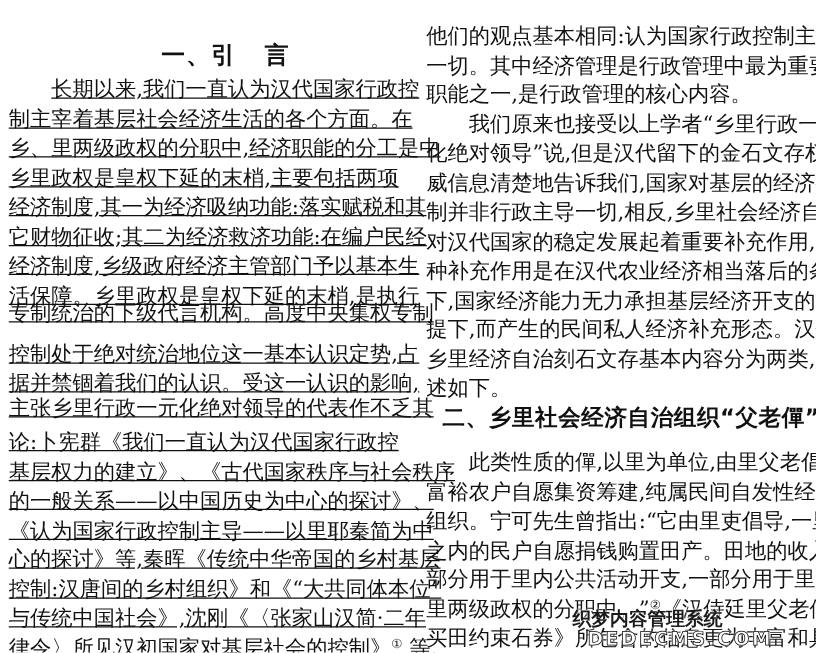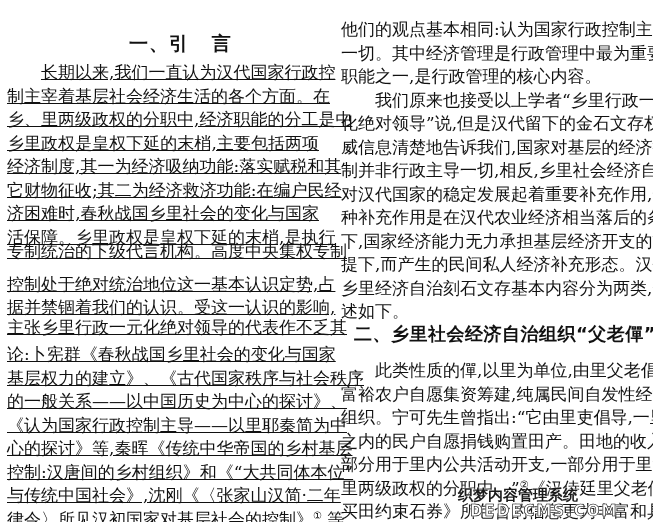--- a/index.html
+++ b/index.html
@@ -34,27 +34,27 @@
 
   <div class="col col-left">
     <div class="heading h1">一、引   言</div>
 
     <div class="line indent" style="top:61px">长期以来,我们一直认为汉代国家行政控</div>
     <div class="line" style="top:84.5px">制主宰着基层社会经济生活的各个方面。在</div>
     <div class="line" style="top:108px">乡、里两级政权的分职中,经济职能的分工是中</div>
     <div class="line" style="top:131.5px">乡里政权是皇权下延的末梢,主要包括两项</div>
     <div class="line" style="top:155px">经济制度,其一为经济吸纳功能:落实赋税和其</div>
     <div class="line" style="top:178.5px">它财物征收;其二为经济救济功能:在编户民经</div>
-    <div class="line" style="top:202px">济困难时,春秋战国乡里社会的变化与国家</div>
+    <div class="line" style="top:202px">经济制度,乡级政府经济主管部门予以基本生</div>
     <div class="line" style="top:225.5px">活保障。乡里政权是皇权下延的末梢,是执行</div>
     <div class="line" style="top:240px">专制统治的下级代言机构。高度中央集权专制</div>
     <div class="line" style="top:272.5px">控制处于绝对统治地位这一基本认识定势,占</div>
     <div class="line" style="top:296px">据并禁锢着我们的认识。受这一认识的影响,</div>
     <div class="line" style="top:316px">主张乡里行政一元化绝对领导的代表作不乏其</div>
-    <div class="line" style="top:343px">论:卜宪群《春秋战国乡里社会的变化与国家</div>
+    <div class="line" style="top:343px">论:卜宪群《我们一直认为汉代国家行政控</div>
     <div class="line" style="top:366.5px">基层权力的建立》、《古代国家秩序与社会秩序</div>
     <div class="line" style="top:390px">的一般关系——以中国历史为中心的探讨》、</div>
     <div class="line" style="top:413.5px">《认为国家行政控制主导——以里耶秦简为中</div>
     <div class="line" style="top:437px">心的探讨》等,秦晖《传统中华帝国的乡村基层</div>
     <div class="line" style="top:460.5px">控制:汉唐间的乡村组织》和《“大共同体本位”</div>
     <div class="line" style="top:484px">与传统中国社会》,沈刚《〈张家山汉简·二年</div>
     <div class="line last" style="top:507.5px"><span>律令〉所见汉初国家对基层社会的控制》</span><sup class="fn">①</sup><span> 等,</span></div>
   </div>
 
   <div class="col col-right">

